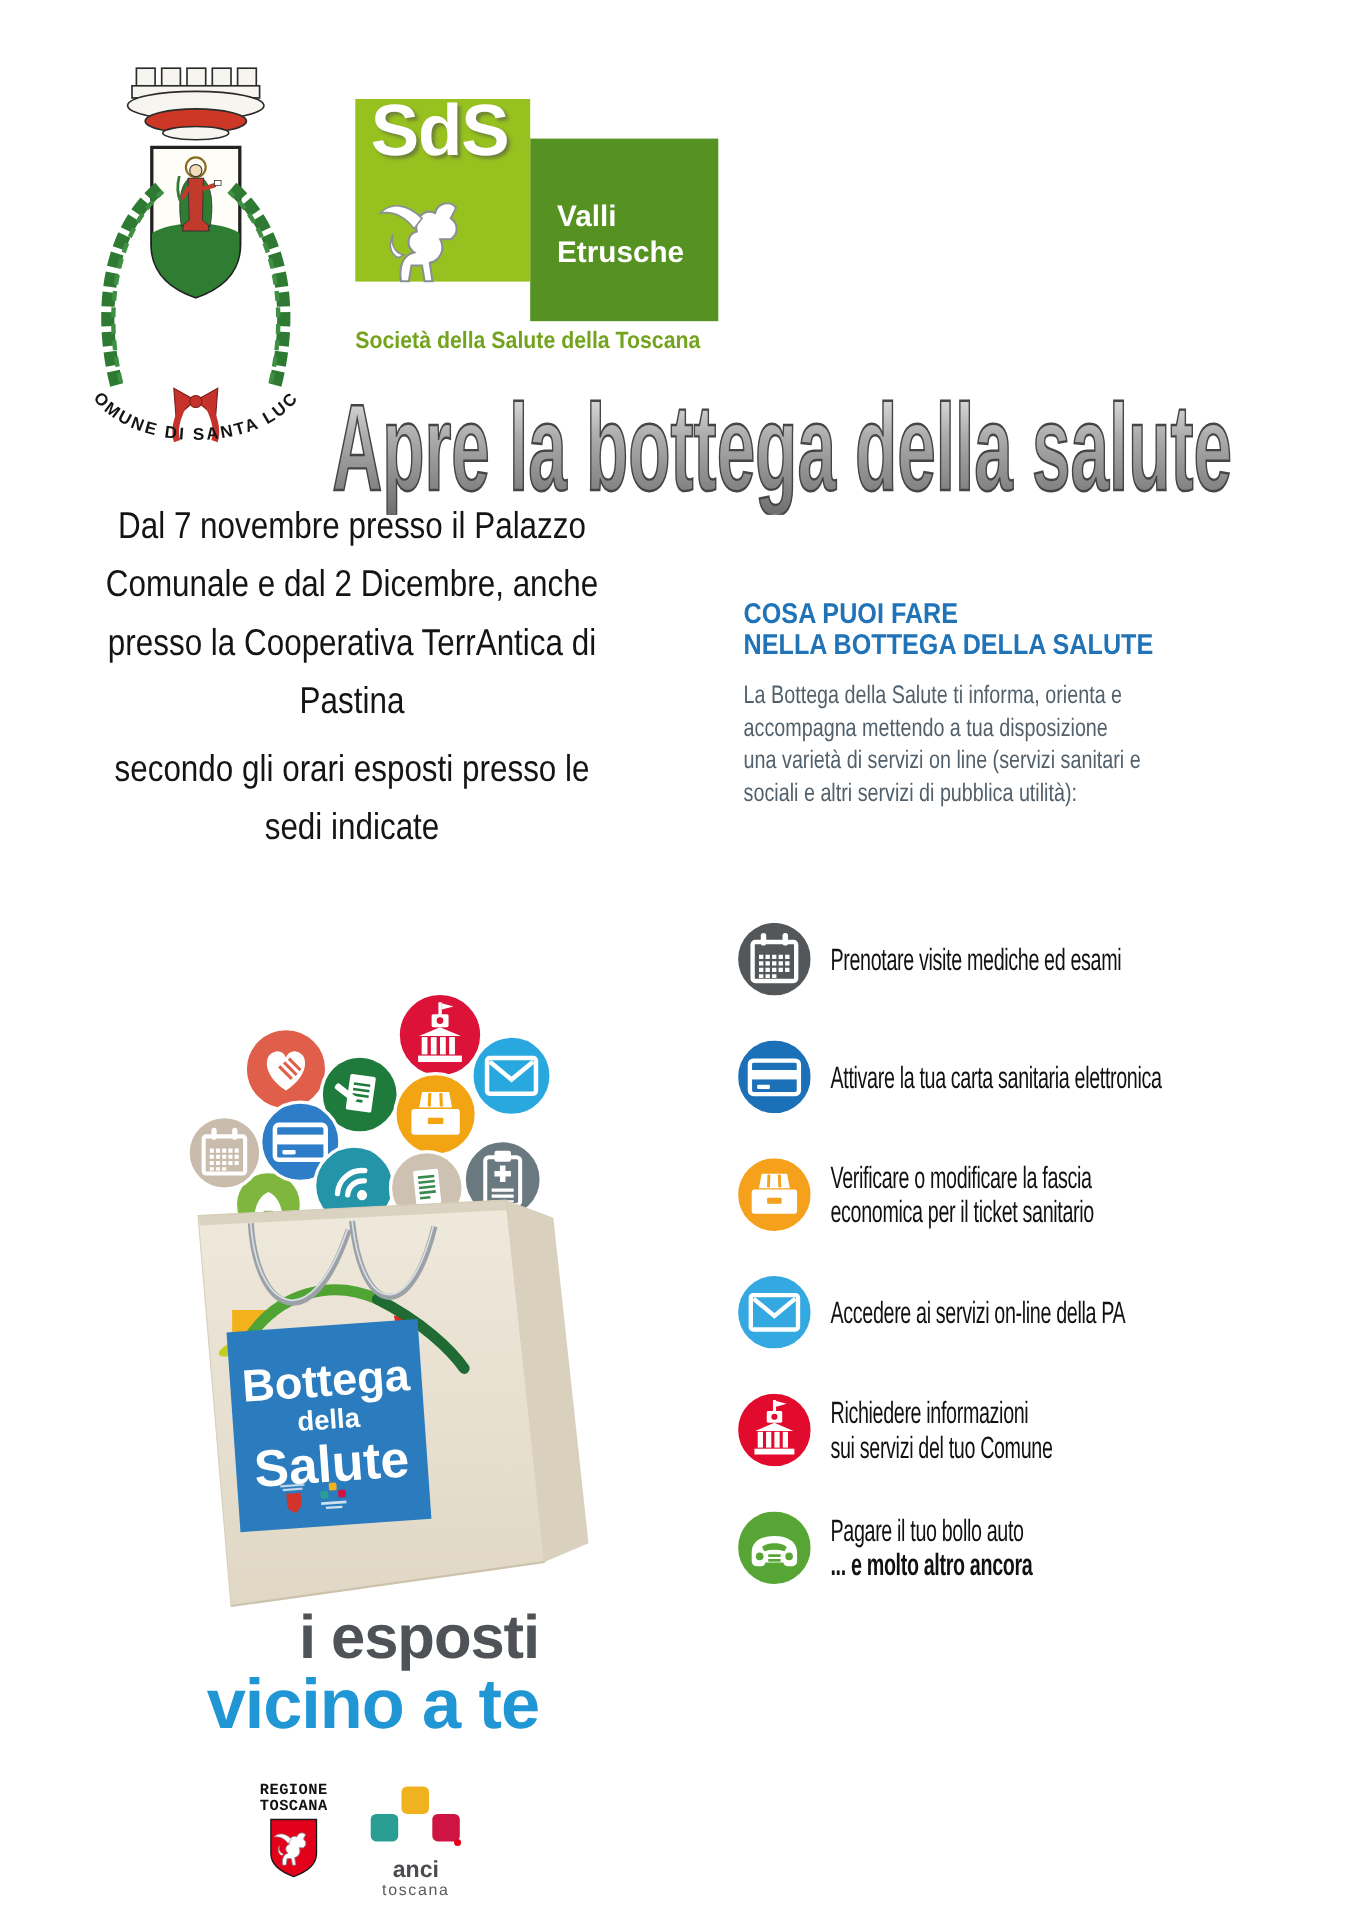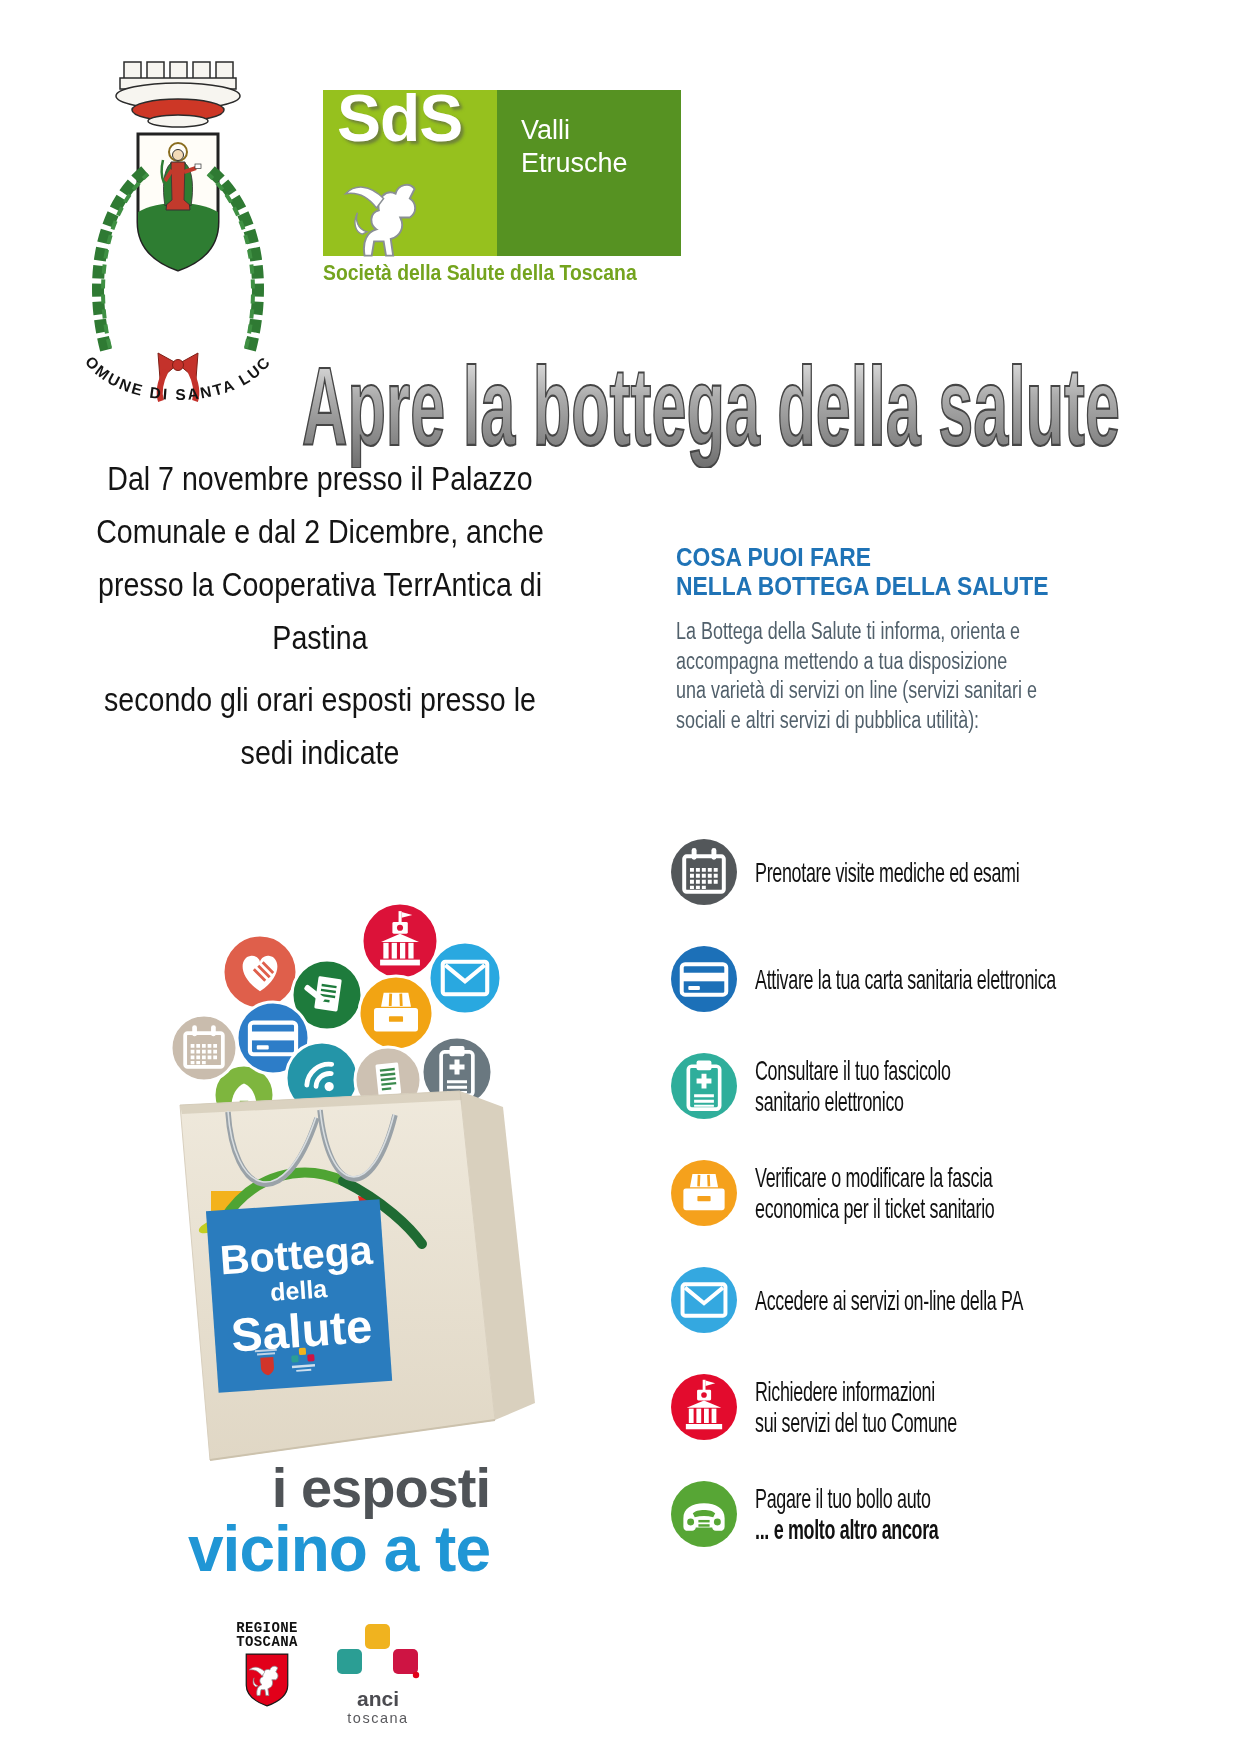--- a/index.html
+++ b/index.html
@@ -4,28 +4,28 @@
 <style>
   html,body{margin:0;padding:0;background:#888;}
   .page{position:relative;width:1240px;height:1754px;background:#fff;overflow:hidden;
         font-family:"Liberation Sans",sans-serif;margin:0 auto;}
   svg text{font-family:"Liberation Sans",sans-serif;}
 
   
   .stemma{position:absolute;left:62px;top:48px;}
 
   
-  .sds{position:absolute;left:323px;top:90px;width:358px;}
+  .sds{position:absolute;left:323px;top:90px;width:330px;}
   .sds-row{display:flex;}
   .sds-left{width:174px;height:166px;background:#96C11E;position:relative;}
   .sds-abbr{position:absolute;top:-10px;left:14px;font-size:66px;font-weight:bold;color:#fff;
             text-shadow:3px 3px 3px rgba(80,80,80,.55);letter-spacing:-1px;}
   .sds-horse{position:absolute;left:4px;bottom:-2px;}
-  .sds-right{width:184px;height:166px;background:#569222;color:#fff;font-weight:normal;
-             font-size:27px;line-height:33px;padding:24px 0 0 24px;box-sizing:border-box;}
+  .sds-right{width:184px;height:166px;background:#569222;color:#fff;font-weight:bold;
+             font-size:27px;line-height:33px;padding:54px 0 0 24px;box-sizing:border-box;margin-top:36px;}
   .sds-caption{margin-top:5px;font-weight:bold;font-size:21.5px;color:#74A41E;
                transform:scaleX(.9);transform-origin:left;white-space:nowrap;}
 
   
   .title-svg{position:absolute;left:300px;top:328px;}
 
   
   .intro{position:absolute;left:40px;top:452px;width:560px;text-align:center;
          font-size:34px;line-height:53px;color:#141414;
          transform:scaleX(.84);transform-origin:center top;}
@@ -275,30 +275,20 @@
           <circle cx="20" cy="20" r="20" fill="#1C70B8"></circle>
           <use href="#g-card" style="color:#1C70B8"></use>
         </svg>
       <div class="svc-tx">
           <span>Attivare la tua carta sanitaria elettronica</span>
           <span></span>
         </div>
     </div>
     <div class="svc">
       <svg class="svc-ic" viewBox="0 0 40 40">
-          <circle cx="20" cy="20" r="20" fill="#2FAE9B"></circle>
-          <use href="#g-clipboard" style="color:#2FAE9B"></use>
-        </svg>
-      <div class="svc-tx">
-          <span>Consultare il tuo fascicolo</span>
-          <span>sanitario elettronico</span>
-        </div>
-    </div>
-    <div class="svc">
-      <svg class="svc-ic" viewBox="0 0 40 40">
           <circle cx="20" cy="20" r="20" fill="#F5A11C"></circle>
           <use href="#g-archive" style="color:#F5A11C"></use>
         </svg>
       <div class="svc-tx">
           <span>Verificare o modificare la fascia</span>
           <span>economica per il ticket sanitario</span>
         </div>
     </div>
     <div class="svc">
       <svg class="svc-ic" viewBox="0 0 40 40">

